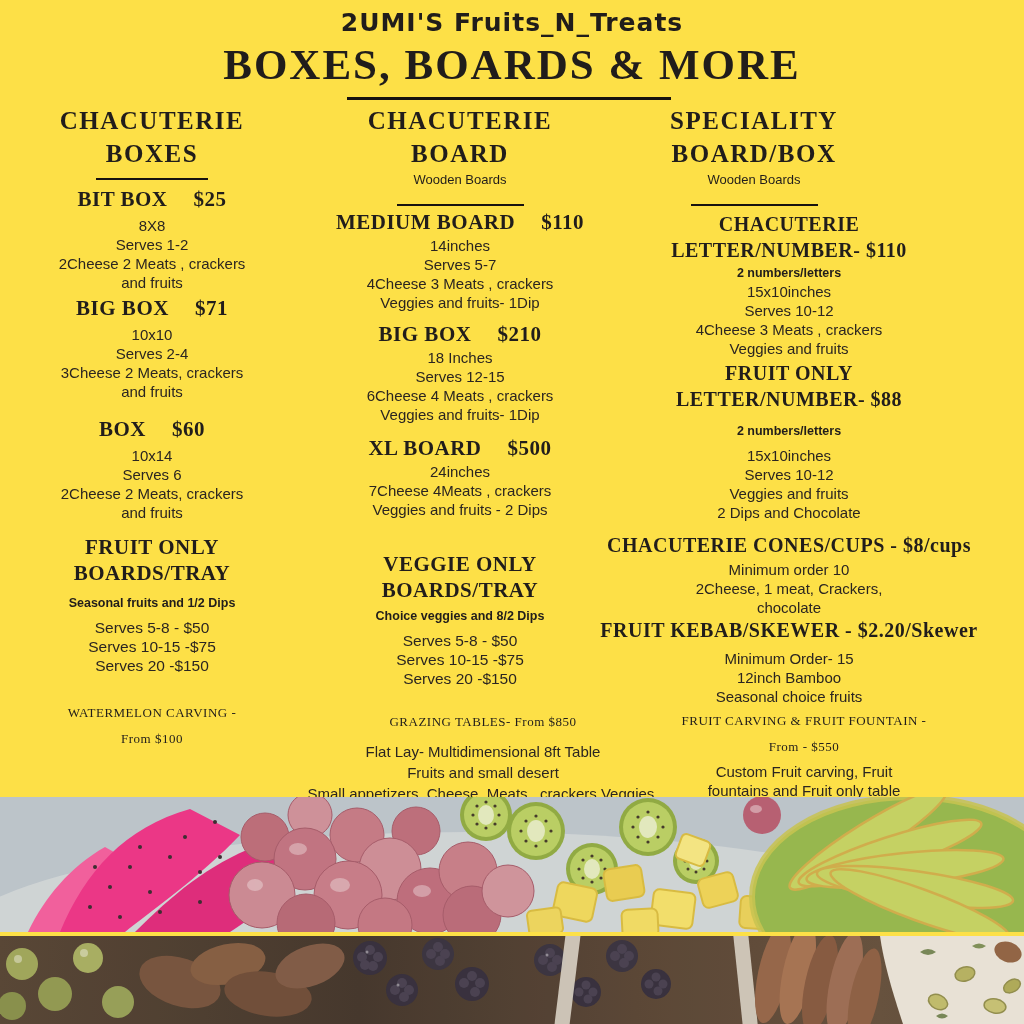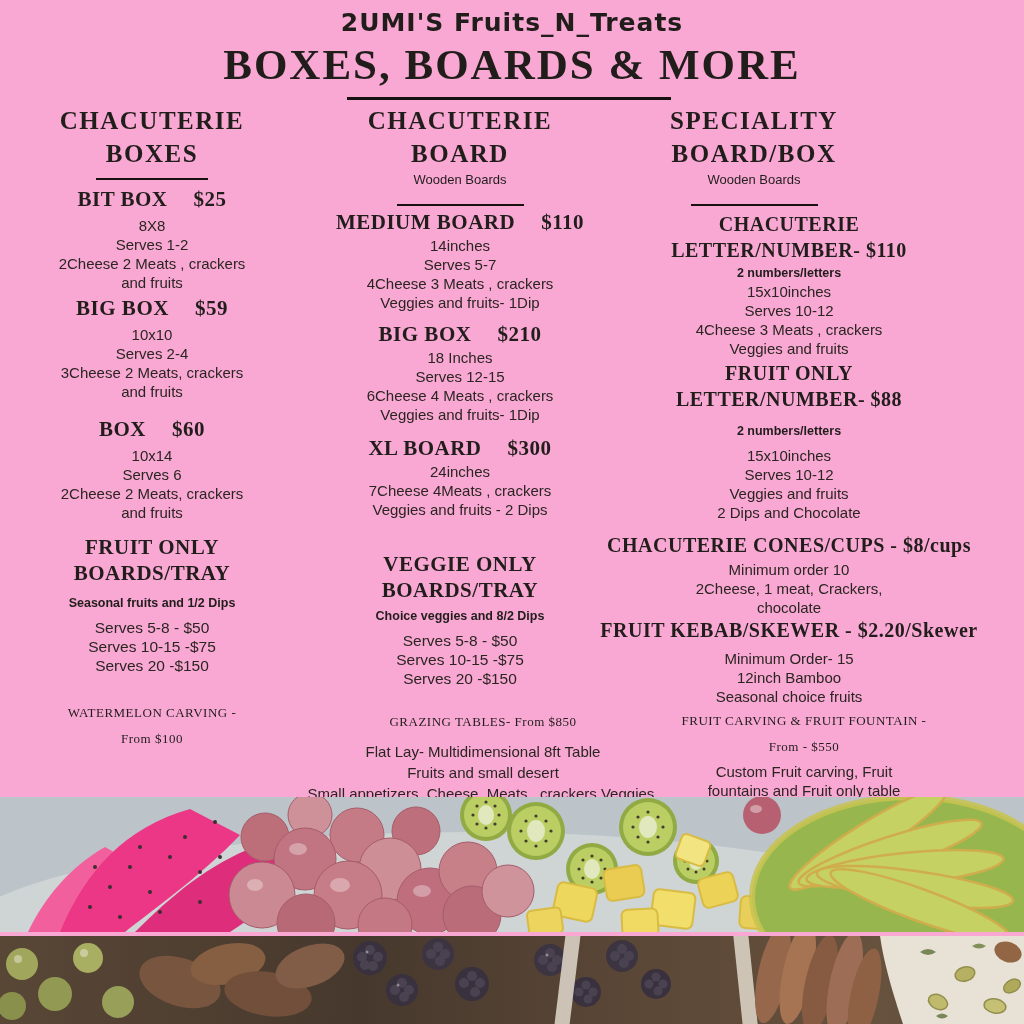--- a/index.html
+++ b/index.html
@@ -1,19 +1,19 @@
 <!DOCTYPE html>
 <html><head>
 <meta charset="utf-8">
 <style>
   * { margin:0; padding:0; box-sizing:border-box; }
   html,body { background:#9a9a9a; }
   .page {
     position:relative; width:1024px; height:1024px; margin:0 auto;
-    background:#f9a8d4; overflow:hidden; color:#211d1b;
+    background:#fde047; overflow:hidden; color:#211d1b;
     font-family:"Liberation Sans","DejaVu Sans",sans-serif;
   }
   .brand {
     position:absolute; top:8px; left:0; width:100%; text-align:center;
     font-family:"DejaVu Sans",sans-serif; font-size:25px; font-weight:700;
     letter-spacing:1px;
   }
   .main-title {
     position:absolute; top:40px; left:0; width:100%; text-align:center;
     font-family:"Liberation Serif","DejaVu Serif",serif; font-size:43px;
@@ -78,21 +78,21 @@
         <span>BIT BOX</span><span class="iprice">$25</span>
       </div>
       <div class="iline mt3">8X8</div>
       <div class="iline">Serves 1-2</div>
       <div class="iline">2Cheese 2 Meats , crackers</div>
       <div class="iline">and fruits</div>
     </div>
 
     <div class="mt2">
       <div class="item-title">
-        <span>BIG BOX</span><span class="iprice">$59</span>
+        <span>BIG BOX</span><span class="iprice">$71</span>
       </div>
       <div class="iline mt3">10x10</div>
       <div class="iline">Serves 2-4</div>
       <div class="iline">3Cheese 2 Meats, crackers</div>
       <div class="iline">and fruits</div>
     </div>
 
     <div class="mt14">
       <div class="item-title">
         <span>BOX</span><span class="iprice">$60</span>
@@ -136,21 +136,21 @@
         <span>BIG BOX</span><span class="iprice">$210</span>
       </div>
       <div class="iline">18 Inches</div>
       <div class="iline">Serves 12-15</div>
       <div class="iline">6Cheese 4 Meats , crackers</div>
       <div class="iline">Veggies and fruits- 1Dip</div>
     </div>
 
     <div class="mt10">
       <div class="item-title">
-        <span>XL BOARD</span><span class="iprice">$300</span>
+        <span>XL BOARD</span><span class="iprice">$500</span>
       </div>
       <div class="iline">24inches</div>
       <div class="iline">7Cheese 4Meats , crackers</div>
       <div class="iline">Veggies and fruits - 2 Dips</div>
     </div>
 
     <div class="mt32">
       <div class="sec-title">VEGGIE ONLY BOARDS/TRAY</div>
       <div class="sub-bold mt6">Choice veggies and 8/2 Dips</div>
       <div class="bigline mt8">Serves 5-8 - $50</div>

